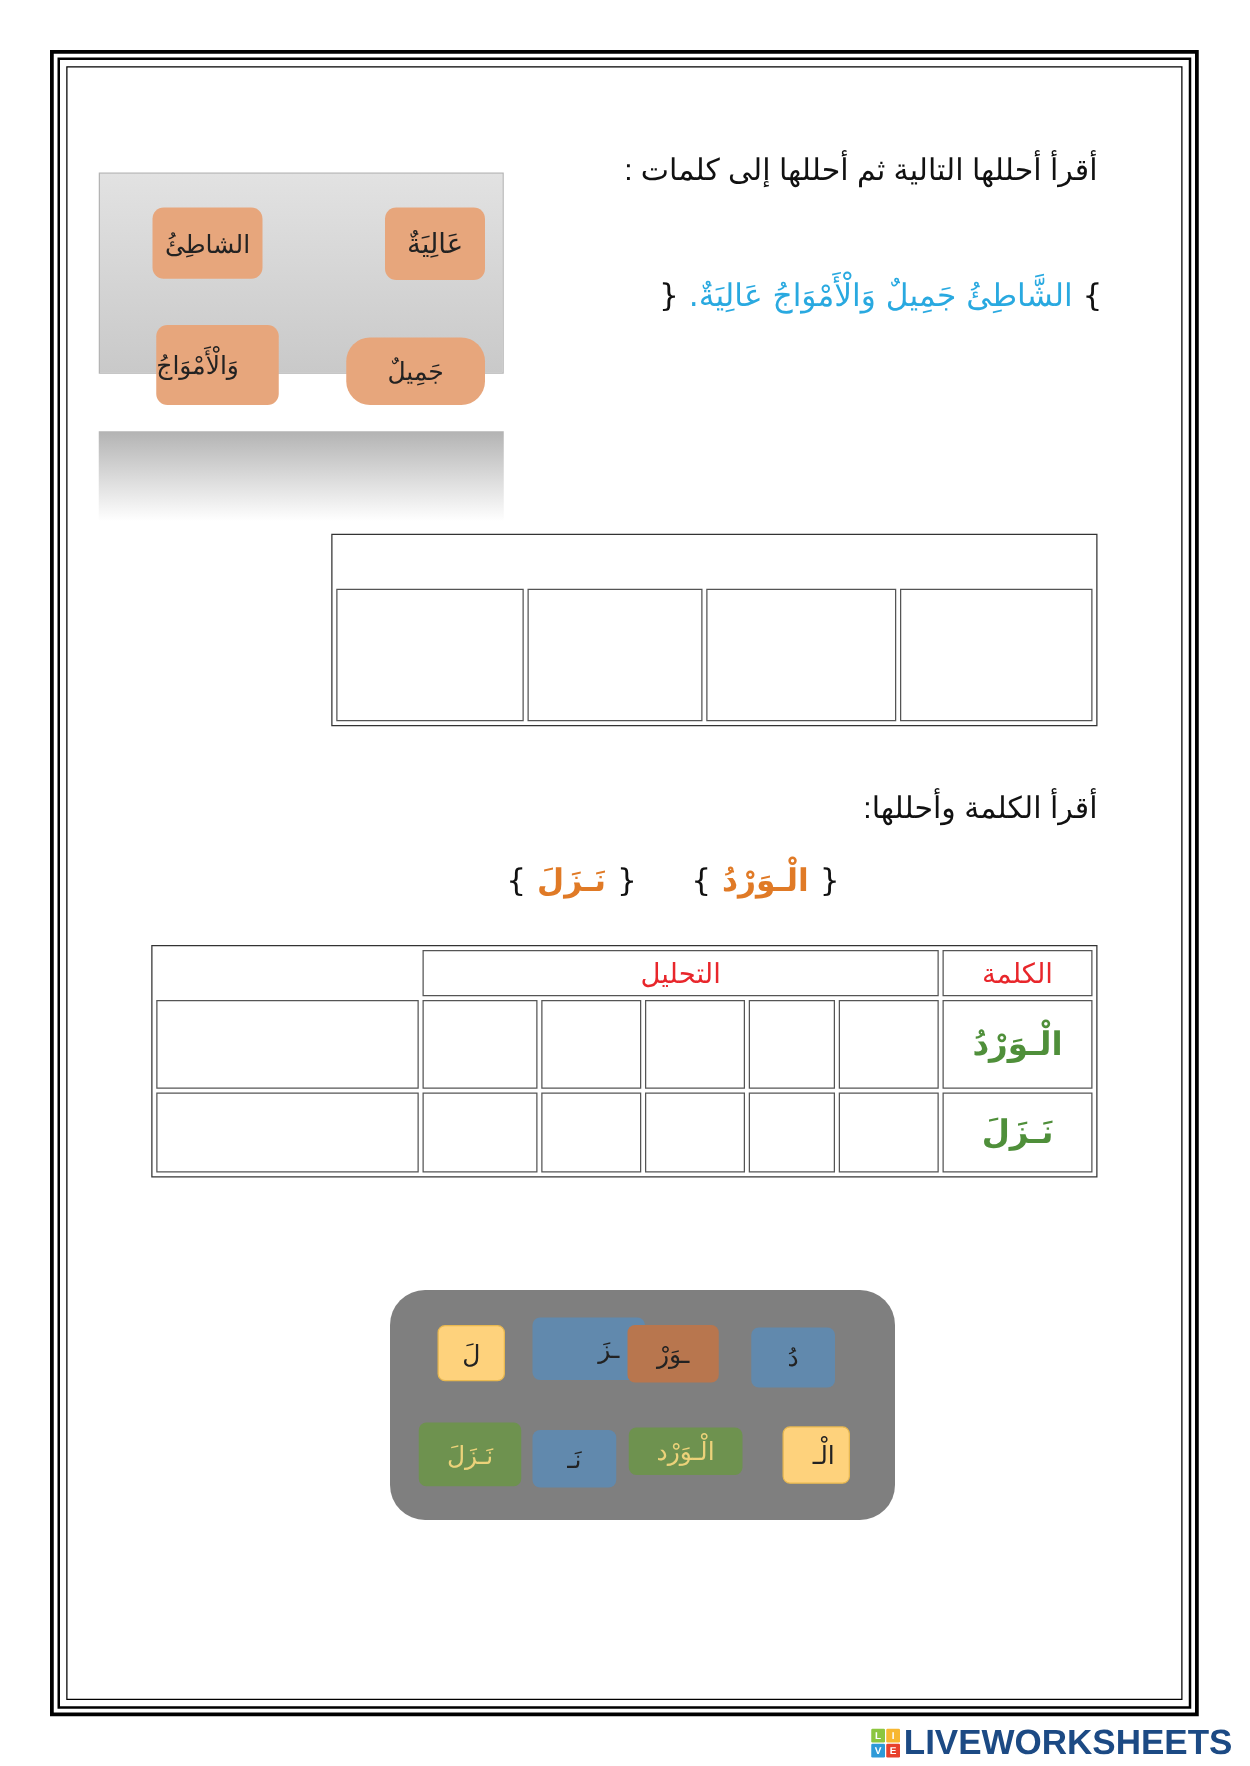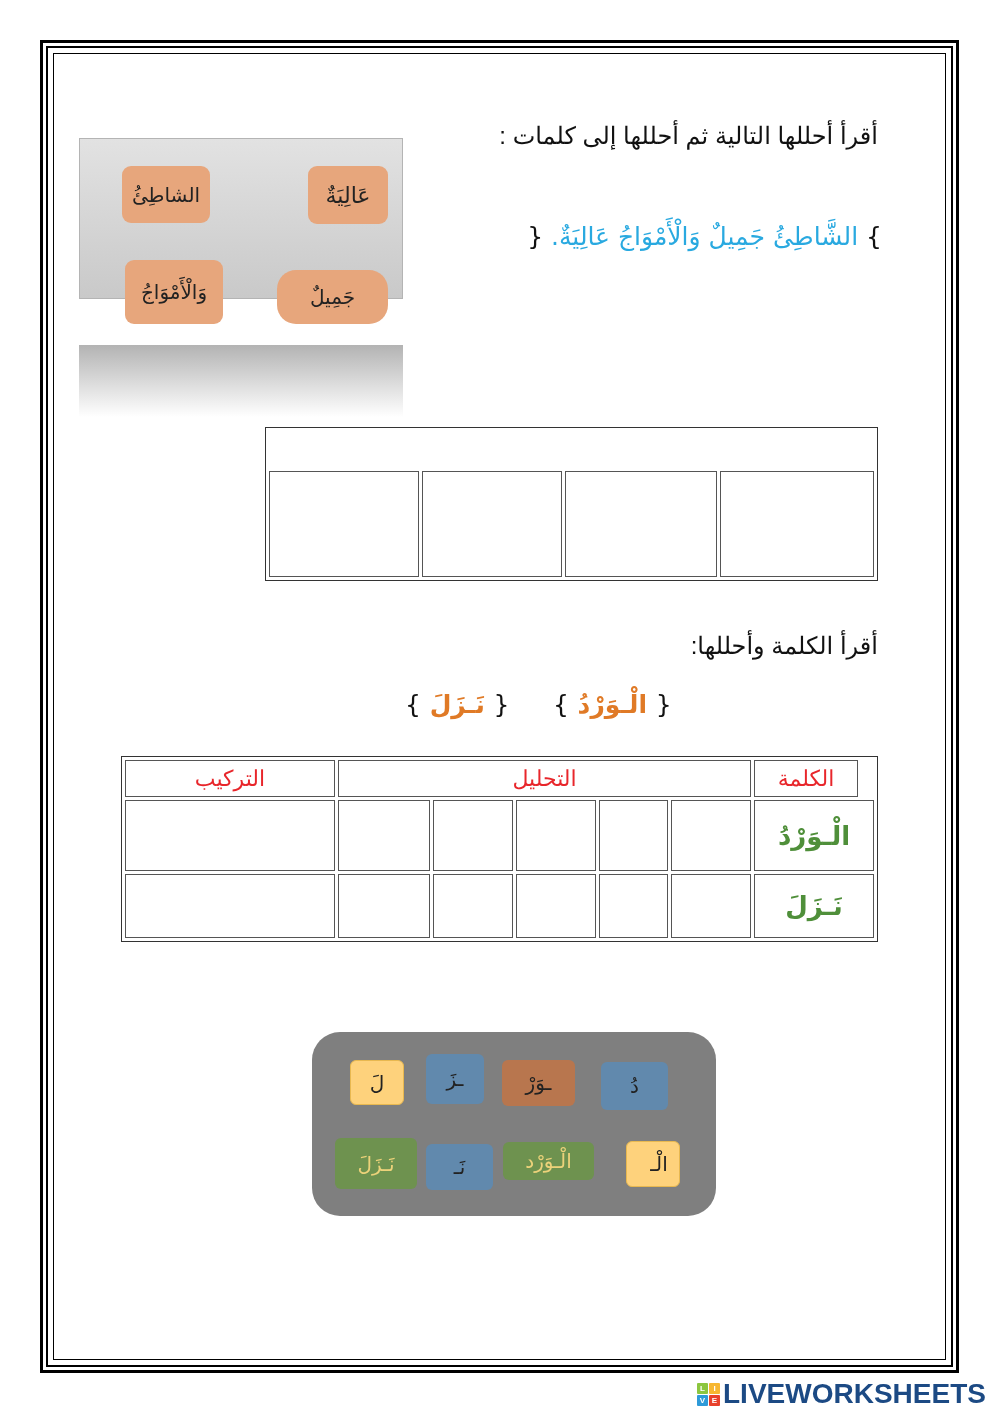--- a/index.html
+++ b/index.html
@@ -126,21 +126,21 @@
   <span class="brace">{</span>
 </div>
 
 <div class="bank1">
   <div class="chip-peach" style="left:42px;top:27px;width:88px;height:57px;">
     <span>الشاطِئُ</span>
   </div>
   <div class="chip-peach" style="left:228px;top:27px;width:80px;height:58px;font-size:22px;">
     <span>عَالِيَةٌ</span>
   </div>
-  <div class="chip-peach" style="left:45px;top:121px;width:98px;height:64px;">
+  <div class="chip-peach" style="left:45px;top:121px;width:98px;height:64px;justify-content:flex-end;">
     <span>وَالْأَمْوَاجُ</span>
   </div>
   <div class="chip-peach" style="left:197px;top:131px;width:111px;height:54px;border-radius:19px;">
     <span>جَمِيلٌ</span>
   </div>
 </div>
 <div class="reflect"></div>
 
 <div class="t1">
   <div class="cell" style="left:454px;top:43px;width:154px;height:106px;"></div>
@@ -156,23 +156,22 @@
   <span class="w rtl">نَـزَلَ</span>
   <span class="brace">}</span>
   &nbsp;&nbsp;&nbsp;
   <span class="brace">{</span>
   <span class="w rtl">الْـوَرْدُ</span>
   <span class="brace">}</span>
 </div>
 
 <div class="t2">
 
-  <div class="hdr" style="left:632px;top:3px;width:104px;height:37px;">الكلمة</div>
+  <div class="hdr" style="left:632px;top:3px;width:120px;height:37px;">الكلمة</div>
   <div class="hdr" style="left:216px;top:3px;width:413px;height:37px;">التحليل</div>
-  <div class="hdr" style="left:3px;top:3px;width:210px;height:37px;">التركيب</div>
 
   <div class="kw" style="left:632px;top:43px;width:120px;height:71px;">الْـوَرْدُ</div>
   <div class="cell" style="left:549px;top:43px;width:80px;height:71px;"></div>
   <div class="cell" style="left:477px;top:43px;width:69px;height:71px;"></div>
   <div class="cell" style="left:394px;top:43px;width:80px;height:71px;"></div>
   <div class="cell" style="left:311px;top:43px;width:80px;height:71px;"></div>
   <div class="cell" style="left:216px;top:43px;width:92px;height:71px;"></div>
   <div class="cell" style="left:3px;top:43px;width:210px;height:71px;"></div>
 
   <div class="kw" style="left:632px;top:117px;width:120px;height:64px;">نَـزَلَ</div>
@@ -181,21 +180,21 @@
   <div class="cell" style="left:394px;top:117px;width:80px;height:64px;"></div>
   <div class="cell" style="left:311px;top:117px;width:80px;height:64px;"></div>
   <div class="cell" style="left:216px;top:117px;width:92px;height:64px;"></div>
   <div class="cell" style="left:3px;top:117px;width:210px;height:64px;"></div>
 </div>
 
 <div class="bank2">
   <div class="chip c-yellow" style="left:38px;top:28px;width:54px;height:45px;">
     <span>لَ</span>
   </div>
-  <div class="chip c-blue" style="left:114px;top:22px;width:58px;height:50px;">
+  <div class="chip c-blue" style="left:114px;top:22px;width:58px;height:50px;padding-left:32px;">
     <span>ـزَ</span>
   </div>
   <div class="chip c-brown" style="left:190px;top:28px;width:73px;height:46px;">
     <span>ـوَرْ</span>
   </div>
   <div class="chip c-blue" style="left:289px;top:30px;width:67px;height:48px;">
     <span>دُ</span>
   </div>
   <div class="chip c-green" style="left:23px;top:106px;width:82px;height:51px;">
     <span>نَـزَلَ</span>

